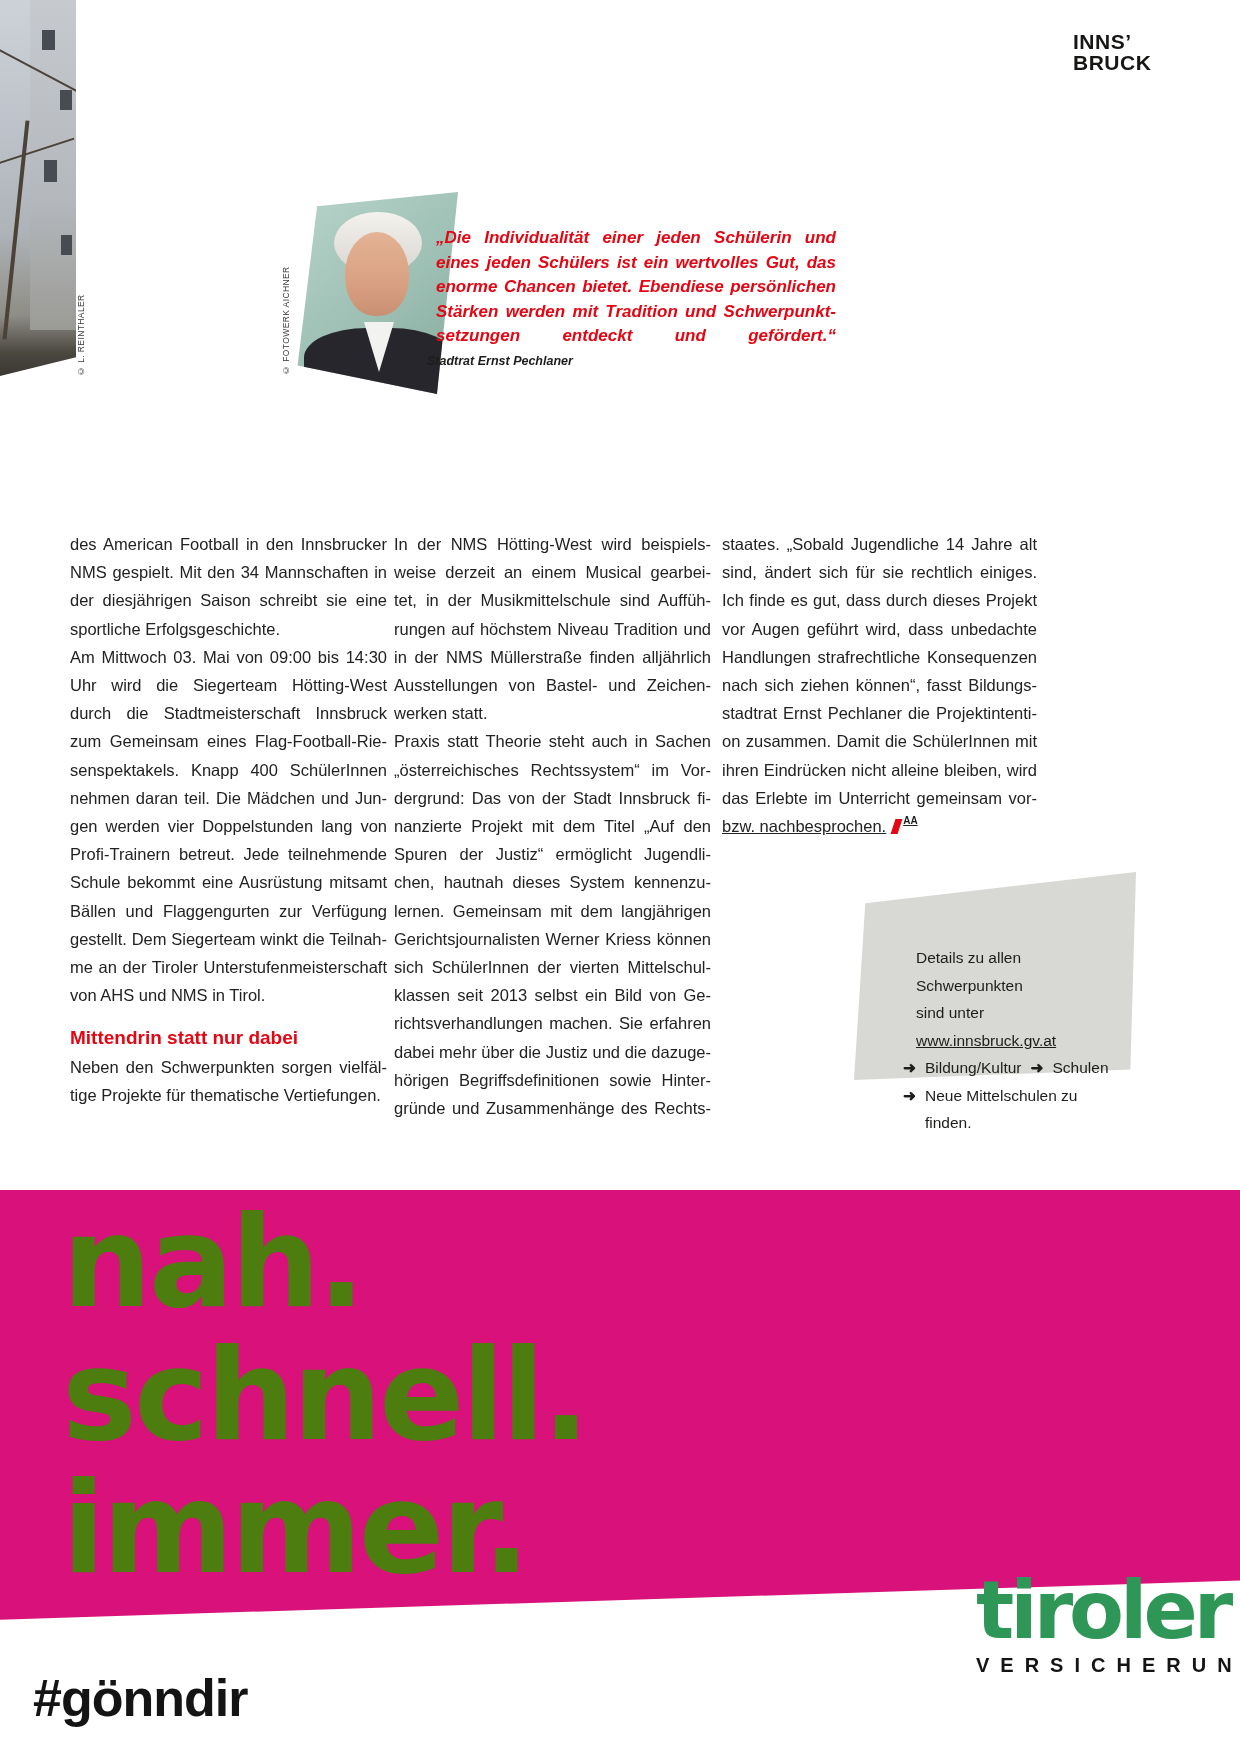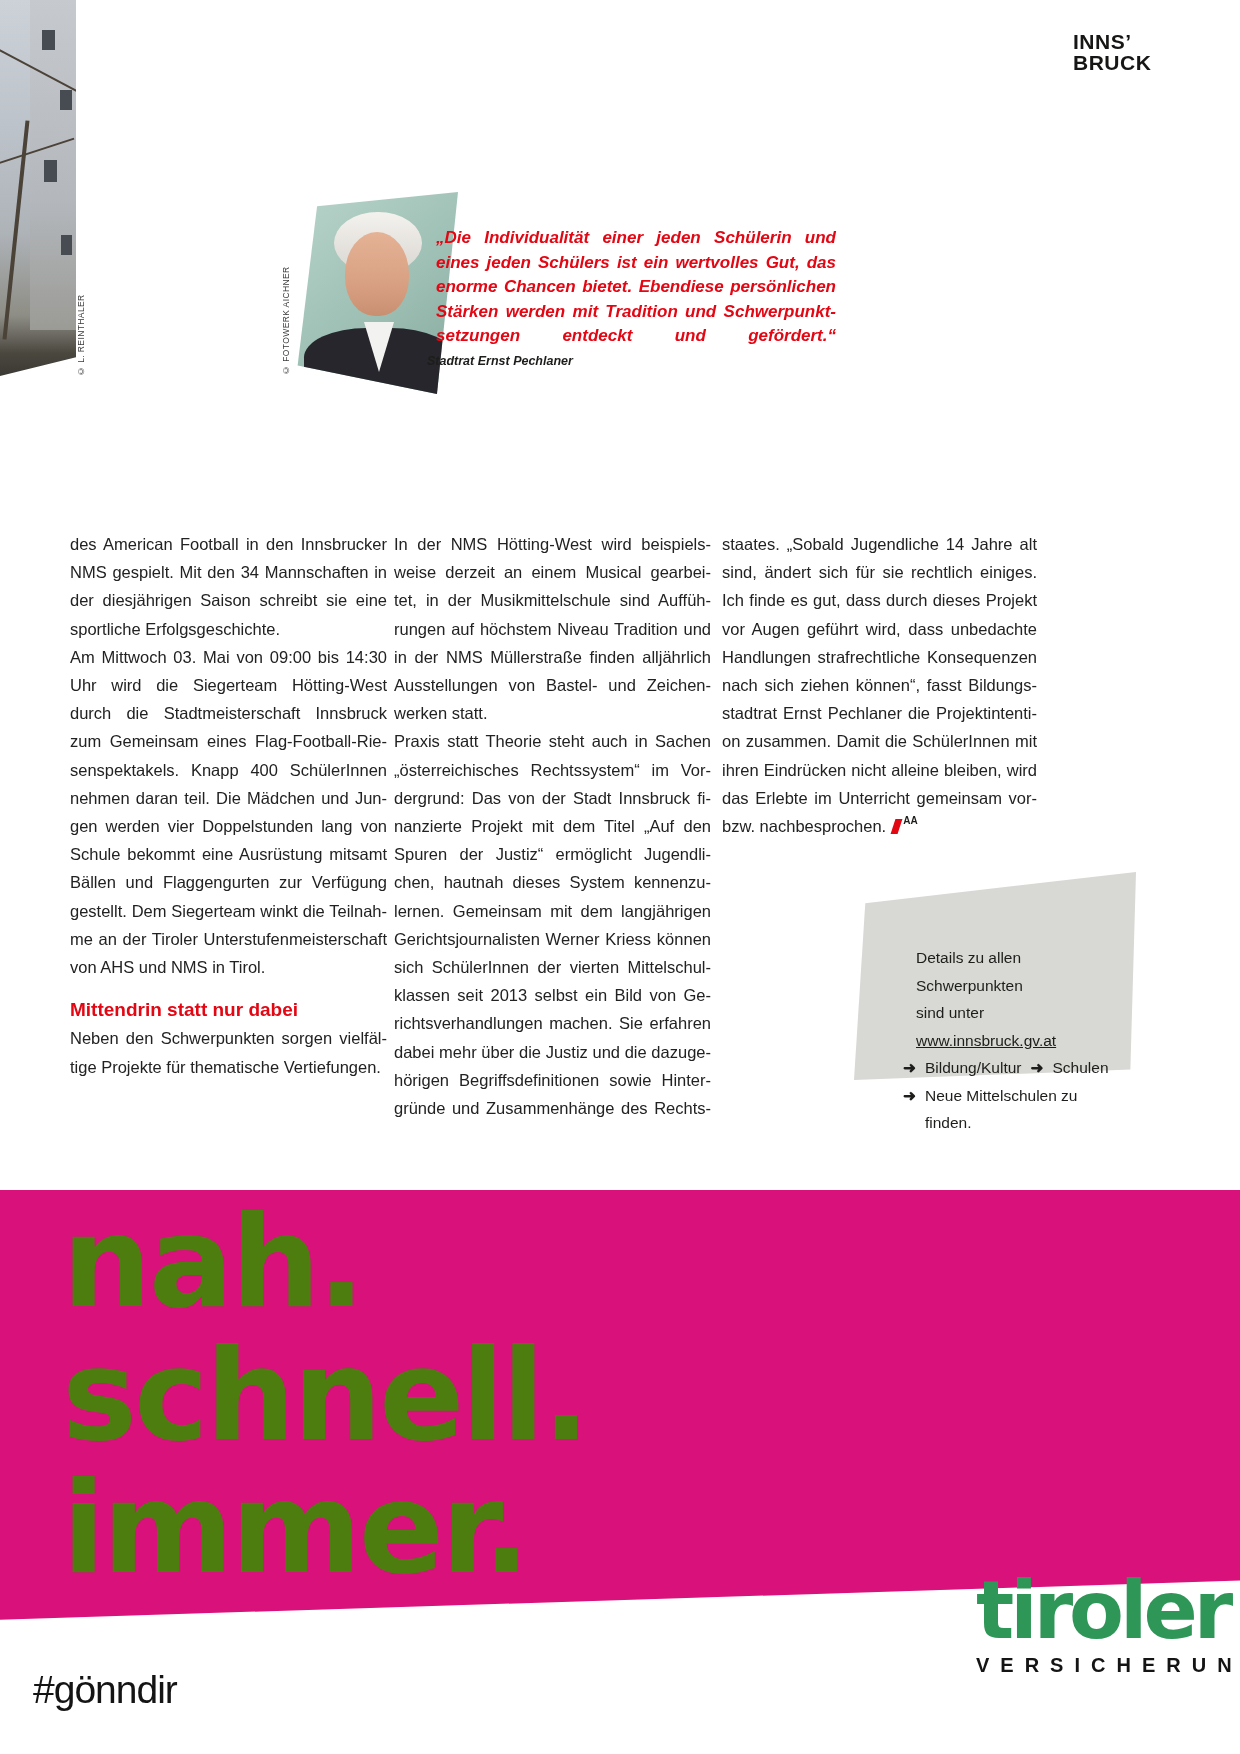--- a/index.html
+++ b/index.html
@@ -40,40 +40,40 @@
     color:#e30613;font-weight:bold;font-style:italic;font-size:17px;line-height:24.6px;}
   .quote-attr{position:absolute;left:427px;top:354px;font-size:12.5px;font-weight:bold;
     font-style:italic;color:#1d1d1b;}
 
   
   .col{position:absolute;top:530px;width:317px;font-size:16.5px;line-height:28.2px;color:#222;}
   .col1{left:70px;} .col2{left:394px;} .col3{left:722px;width:315px;}
   .ln{text-align:justify;text-align-last:justify;white-space:nowrap;}
   .ln.end{text-align-last:left;white-space:normal;}
   .ln.heading{color:#e30613;font-weight:bold;font-size:19px;text-align-last:left;margin-top:15px;}
-  .lastline{display:flex;align-items:flex-start;}
+  .lastline{display:flex;align-items:flex-start;text-decoration:underline;}
   .endmark{display:inline-block;width:7px;height:15px;background:#e30613;
     transform:skewX(-18deg);margin:0 3px 0 7px;align-self:center;}
   .initials{font-size:10px;font-weight:bold;color:#1d1d1b;position:relative;top:-5px;}
 
   
   .details-box{position:absolute;left:854px;top:872px;width:282px;height:208px;background:#d8d8d4;
     clip-path:polygon(4% 15%,100% 0%,98% 95%,0% 100%);}
   .details-text{position:absolute;left:903px;top:944px;width:225px;font-size:15.5px;line-height:27.5px;color:#1d1d1b;}
   .details-text .ind{padding-left:13px;}
   .details-text a{color:#1d1d1b;text-decoration:underline;}
   .nav-row{display:flex;gap:9px;}
   .arrow{font-weight:bold;}
 
   
   .ad{position:absolute;left:0;top:1190px;width:1240px;height:434px;background:#d9117a;
     clip-path:polygon(0 0,100% 0,100% 90%,0 99%);}
   .ad-words{position:absolute;left:62px;top:1196px;color:#4d7c0f;
     font-family:"DejaVu Sans", sans-serif;font-weight:bold;font-size:126px;line-height:133px;letter-spacing:-3px;}
-  .hashtag{position:absolute;left:33px;top:1668px;font-size:39px;font-weight:normal;
+  .hashtag{position:absolute;left:33px;top:1668px;font-size:52px;font-weight:bold;
     letter-spacing:-1px;color:#141414;}
   .brand{position:absolute;left:976px;top:1568px;width:300px;text-align:left;}
   .brand-word{font-family:"DejaVu Sans", sans-serif;font-weight:bold;font-size:80px;line-height:86px;
     letter-spacing:-4px;color:#2e9657;}
   .brand-sub{font-size:20px;font-weight:bold;letter-spacing:11px;color:#141414;margin-top:0;}
 </style>
 </head>
 <body>
 
 <div class="page">
@@ -117,20 +117,21 @@
       <div class="ln">NMS gespielt. Mit den 34 Mannschaften in</div>
       <div class="ln">der diesjährigen Saison schreibt sie eine</div>
       <div class="ln end">sportliche Erfolgsgeschichte.</div>
       <div class="ln">Am Mittwoch 03. Mai von 09:00 bis 14:30</div>
       <div class="ln">Uhr wird die Siegerteam Hötting-West</div>
       <div class="ln">durch die Stadtmeisterschaft Innsbruck</div>
       <div class="ln">zum Gemeinsam eines Flag-Football-Rie-</div>
       <div class="ln">senspektakels. Knapp 400 SchülerInnen</div>
       <div class="ln">nehmen daran teil. Die Mädchen und Jun-</div>
       <div class="ln">gen werden vier Doppelstunden lang von</div>
+      <div class="ln">Profi-Trainern betreut. Jede teilnehmende</div>
       <div class="ln">Schule bekommt eine Ausrüstung mitsamt</div>
       <div class="ln">Bällen und Flaggengurten zur Verfügung</div>
       <div class="ln">gestellt. Dem Siegerteam winkt die Teilnah-</div>
       <div class="ln">me an der Tiroler Unterstufenmeisterschaft</div>
       <div class="ln end">von AHS und NMS in Tirol.</div>
       <div class="ln heading">Mittendrin statt nur dabei</div>
       <div class="ln">Neben den Schwerpunkten sorgen vielfäl-</div>
       <div class="ln end">tige Projekte für thematische Vertiefungen.</div>
     </div>
   <div class="col col2">

